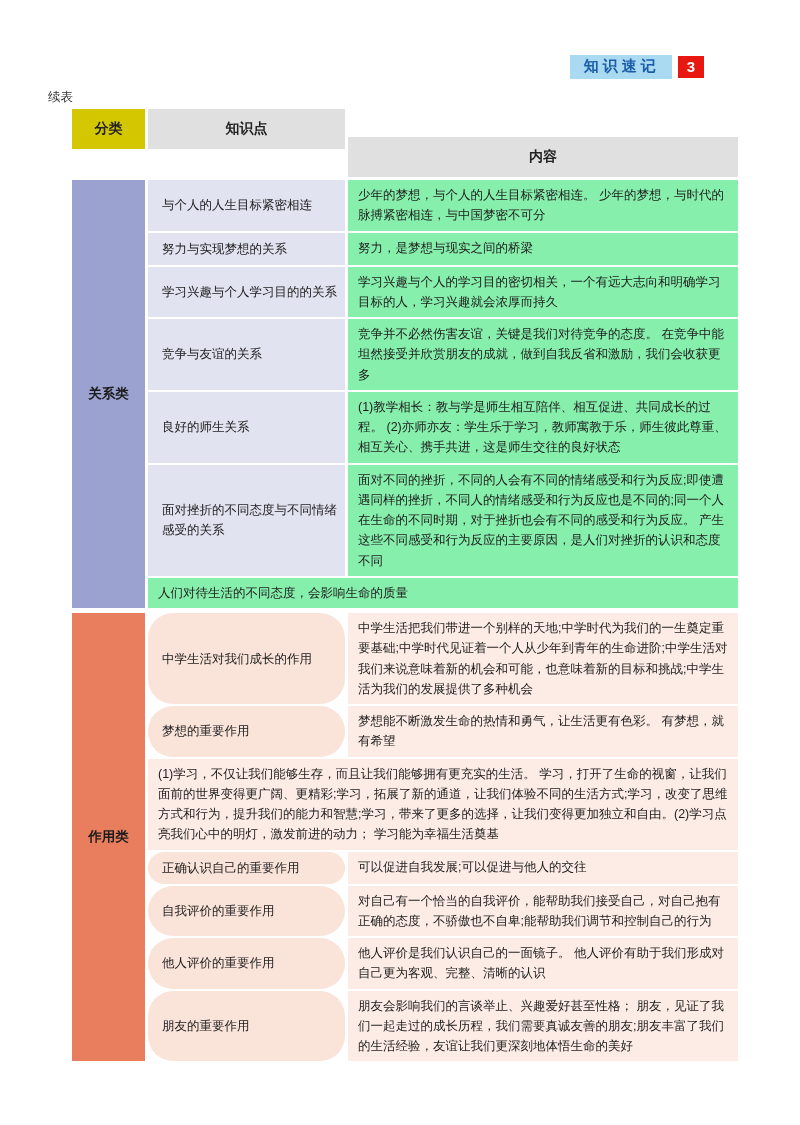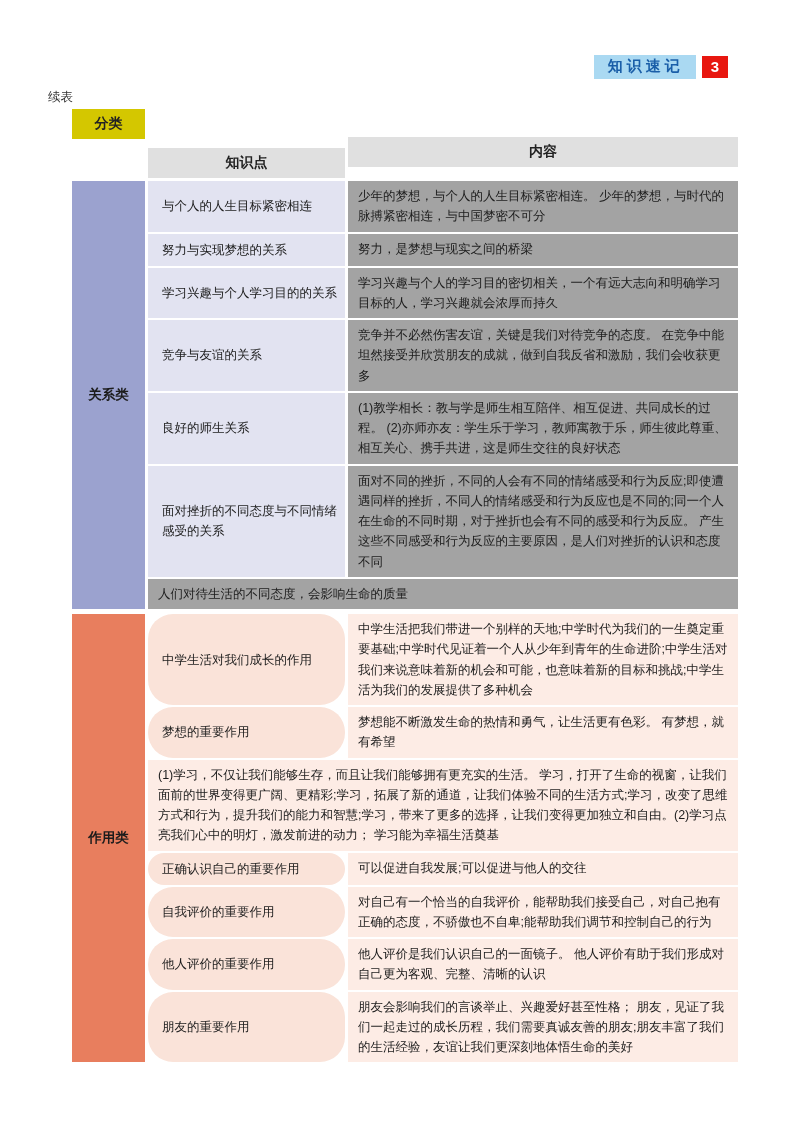--- a/index.html
+++ b/index.html
@@ -7,21 +7,21 @@
   body {
     width: 800px; height: 1125px;
     position: relative;
     font-family: "Liberation Sans", "DejaVu Sans", sans-serif;
     color: #222;
     overflow: hidden;
   }
 
   
   .top-badges {
-    position: absolute; top: 55px; right: 72px;
+    position: absolute; top: 55px; right: 96px;
     display: flex; align-items: center; gap: 6px;
   }
   .badge-blue {
     background: #aad9f2; color: #1a5ea8;
     font-size: 15px; font-weight: bold;
     letter-spacing: 4px;
     padding: 2px 12px 3px 14px;
   }
   .badge-red {
     background: #e8170f; color: #ffffff;
@@ -37,27 +37,27 @@
   
   .table {
     position: absolute; top: 109px; left: 72px;
     width: 666px;
     display: flex; flex-direction: column;
   }
   .header-row {
     display: flex; gap: 3px; margin-bottom: 3px;
   }
   .header-cell {
-    height: 30px;
+    height: 40px;
     display: flex; align-items: center; justify-content: center;
     font-size: 14px; font-weight: bold; color: #222;
     background: #e0e0e0;
   }
   .header-cat { width: 73px; background: #d4c700; }
-  .header-knw { width: 197px; margin-top: 39px; }
+  .header-knw { width: 197px; }
   .header-cnt { flex: 1; margin-top: 28px; }
 
   .section {
     display: flex; gap: 3px; margin-bottom: 5px;
   }
   .cat-cell {
     width: 73px; flex: 0 0 73px;
     display: flex; align-items: center; justify-content: center;
     font-size: 13.5px; font-weight: bold; color: #1c1c1c;
   }
@@ -74,21 +74,21 @@
   }
   .cnt-cell {
     flex: 1;
     display: flex; align-items: center;
     padding: 5px 8px 5px 10px;
     font-size: 12.5px; line-height: 1.62; color: #1c1c1c;
   }
   
   .sec-0 .cat-cell { background: #9ba2cf; }
   .sec-0 .knw-cell { background: #e2e3f1; }
-  .sec-0 .cnt-cell { background: #a3a3a3; }
+  .sec-0 .cnt-cell { background: #86efac; }
   .sec-1 .cat-cell { background: #e87e5e; }
   .sec-1 .knw-cell { background: #fae3d9; border-radius: 25px; }
   .sec-1 .cnt-cell { background: #fdece5; }
 </style>
 </head>
 <body>
 
 <div class="top-badges">
   <span class="badge-blue">知识速记</span>
   <span class="badge-red">3</span>

